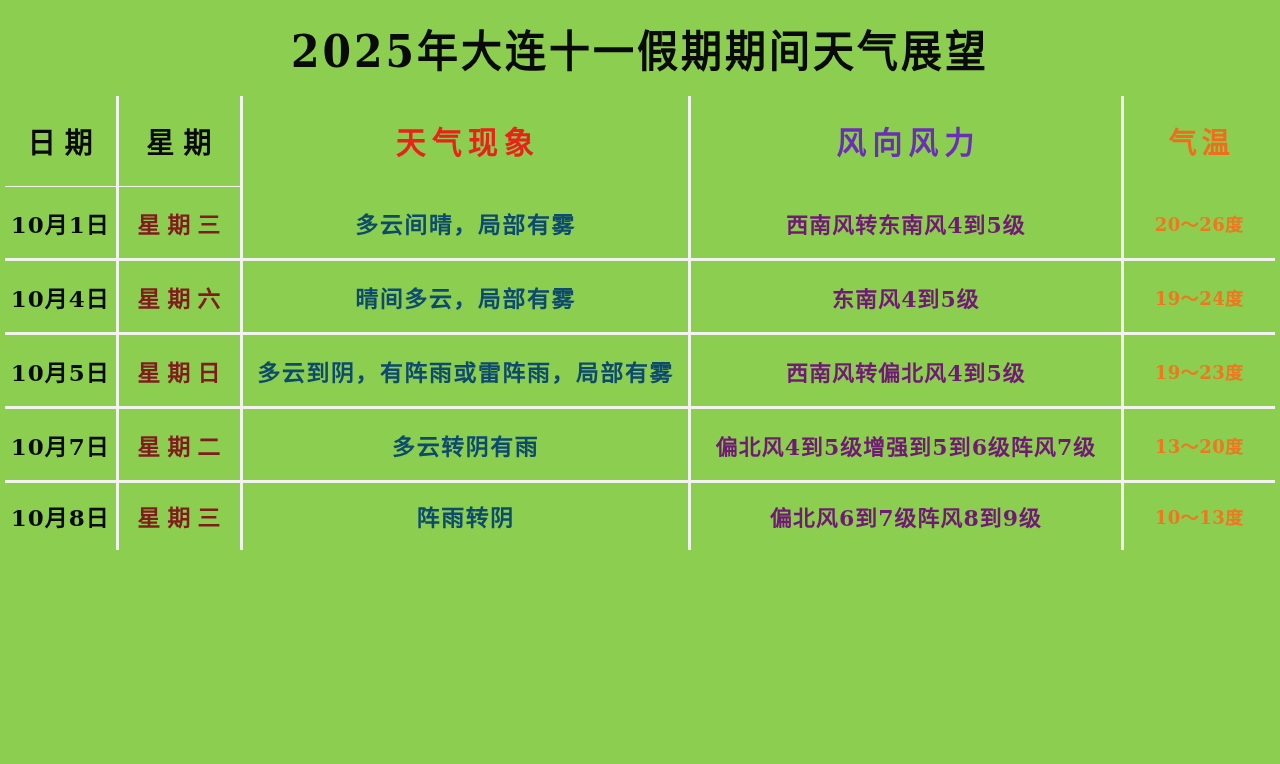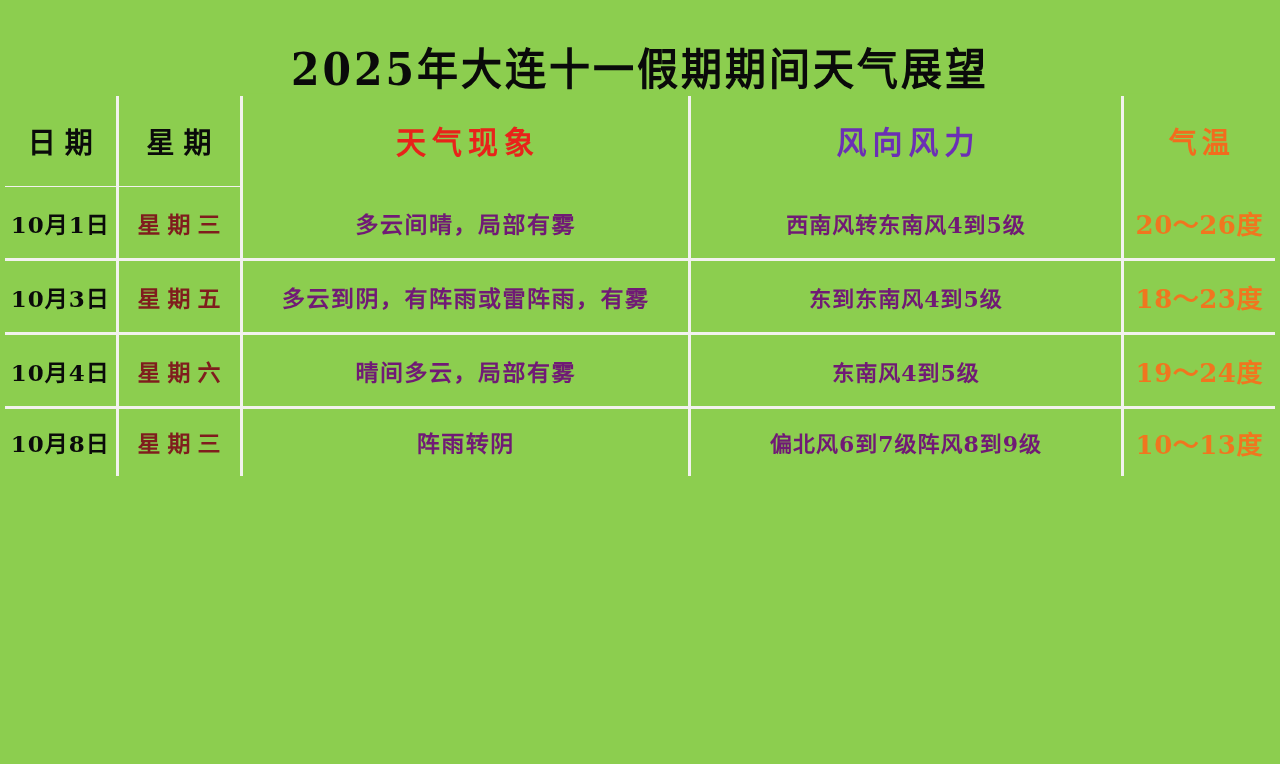--- a/index.html
+++ b/index.html
@@ -20,21 +20,21 @@
     width: 1280px;
     height: 764px;
     background: #8CCE4F;
     box-sizing: border-box;
   }
 
   
   .title-bar {
     height: 96px;
     display: flex;
-    align-items: flex-end;
+    align-items: center;
     justify-content: center;
     background: #8CCE4F;
   }
   .title-text {
     font-family: "DejaVu Serif", "Liberation Serif", serif;
     font-size: 41px;
     font-weight: bold;
     color: #0a0a0a;
     letter-spacing: 3px;
     white-space: nowrap;
@@ -125,35 +125,35 @@
     font-size: 23px;
     font-weight: bold;
     color: #7f1d1d;
     letter-spacing: 7px;
     text-indent: 7px;
   }
   .c-phen {
     font-family: "DejaVu Serif", "Liberation Serif", serif;
     font-size: 23px;
     font-weight: bold;
-    color: #701a75;
+    color: #0c4a6e;
     letter-spacing: 1.5px;
     text-indent: 1.5px;
   }
   .c-wind {
     font-family: "DejaVu Serif", "Liberation Serif", serif;
     font-size: 22px;
     font-weight: bold;
     color: #701a75;
     letter-spacing: 1px;
     text-indent: 1px;
   }
   .c-temp {
     font-family: "DejaVu Serif", "Liberation Serif", serif;
-    font-size: 26px;
+    font-size: 18px;
     font-weight: bold;
     color: #F0761F;
     letter-spacing: 0.5px;
     margin-left: 44px;
   }
 
   
   .wx-table tbody tr:last-child { height: 68px; }
   .wx-table tbody tr:last-child td { border-bottom: none; }
 </style>
@@ -185,34 +185,41 @@
     </thead>
     <tbody>
       <tr>
         <td class="c-date">10月1日</td>
         <td class="c-dow">星期三</td>
         <td class="c-phen">多云间晴，局部有雾</td>
         <td class="c-wind">西南风转东南风4到5级</td>
         <td class="c-temp">20～26度</td>
       </tr>
       <tr>
-        <td class="c-date">10月3日</td>
-        <td class="c-dow">星期五</td>
-        <td class="c-phen">多云到阴，有阵雨或雷阵雨，有雾</td>
-        <td class="c-wind">东到东南风4到5级</td>
-        <td class="c-temp">18～23度</td>
-      </tr>
-      <tr>
         <td class="c-date">10月4日</td>
         <td class="c-dow">星期六</td>
         <td class="c-phen">晴间多云，局部有雾</td>
         <td class="c-wind">东南风4到5级</td>
         <td class="c-temp">19～24度</td>
       </tr>
       <tr>
+        <td class="c-date">10月5日</td>
+        <td class="c-dow">星期日</td>
+        <td class="c-phen">多云到阴，有阵雨或雷阵雨，局部有雾</td>
+        <td class="c-wind">西南风转偏北风4到5级</td>
+        <td class="c-temp">19～23度</td>
+      </tr>
+      <tr>
+        <td class="c-date">10月7日</td>
+        <td class="c-dow">星期二</td>
+        <td class="c-phen">多云转阴有雨</td>
+        <td class="c-wind">偏北风4到5级增强到5到6级阵风7级</td>
+        <td class="c-temp">13～20度</td>
+      </tr>
+      <tr>
         <td class="c-date">10月8日</td>
         <td class="c-dow">星期三</td>
         <td class="c-phen">阵雨转阴</td>
         <td class="c-wind">偏北风6到7级阵风8到9级</td>
         <td class="c-temp">10～13度</td>
       </tr>
     </tbody>
   </table>
 
 </div>

